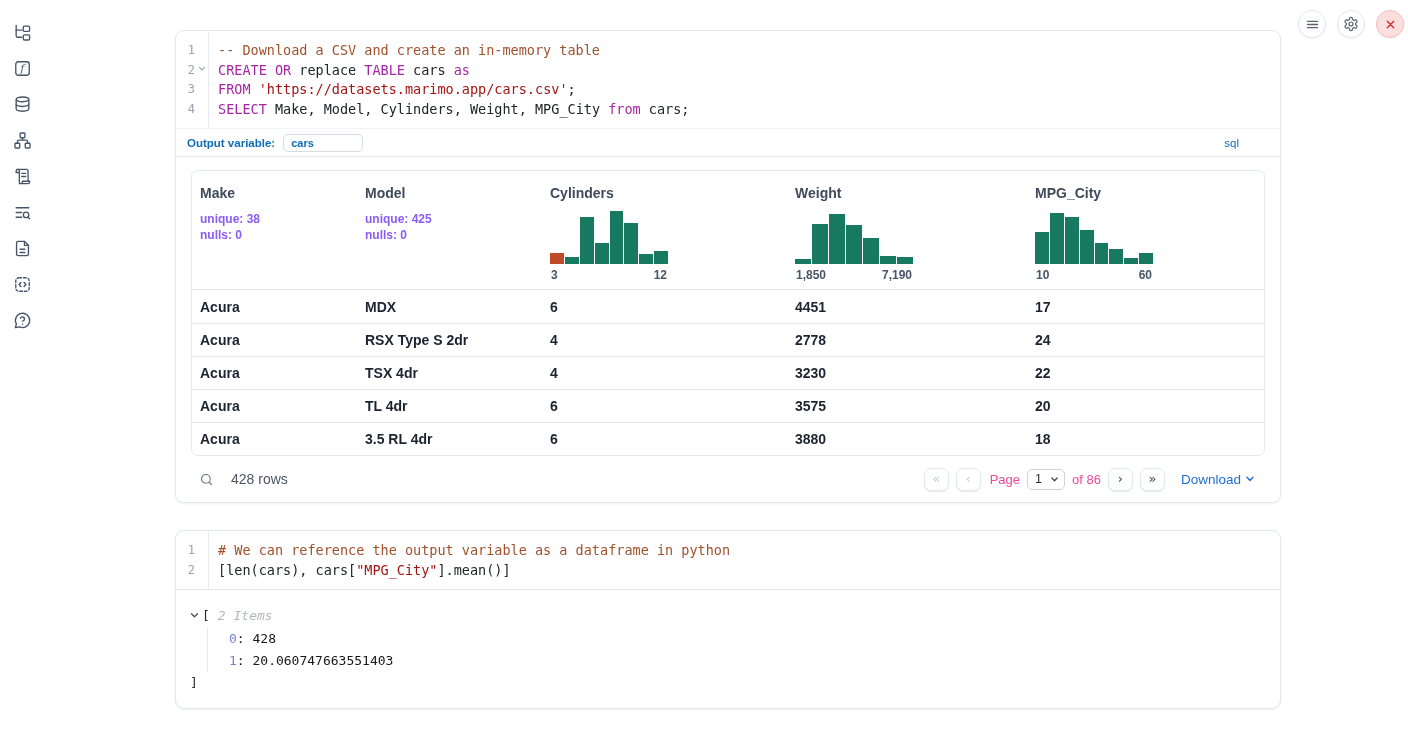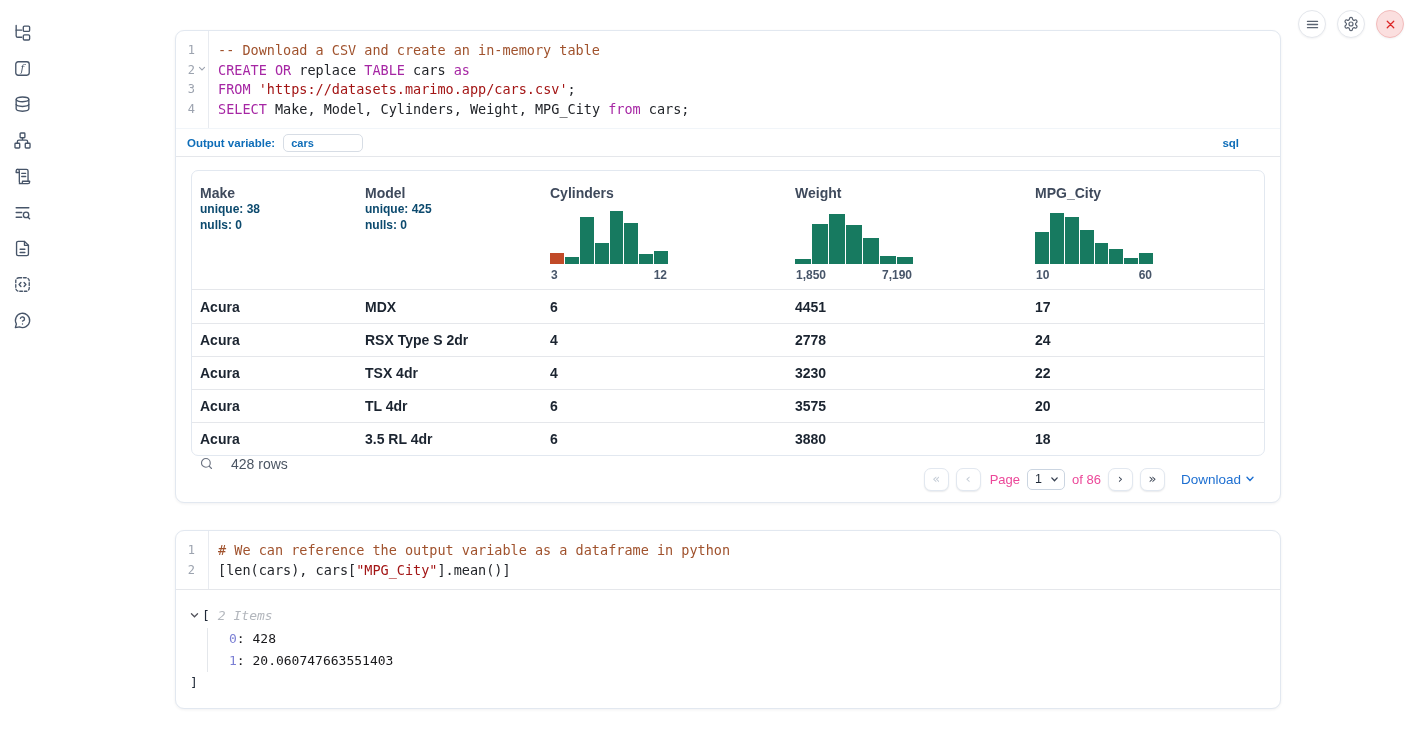--- a/index.html
+++ b/index.html
@@ -32,39 +32,39 @@
   .g-num{height:19.5px;padding-right:13px;position:relative;}
   .fold{position:absolute;right:2px;top:4px;color:#9ca3af;line-height:0;}
   .code-col{padding:10px 0 9px 9px;white-space:pre;color:var(--code);}
   .c-line{height:19.5px;}
   .tk-k{color:var(--kw);} .tk-s{color:var(--str);} .tk-c{color:var(--cmt);} .tk-p{color:var(--code);}
 
   
   .outvar-bar{display:flex;align-items:center;height:28px;border-top:1px solid #f1f5f9;padding:0 11px;}
   .outvar-label{color:var(--blue);font-weight:bold;font-size:11.5px;}
   .outvar-input{margin-left:8px;width:80px;height:18px;border:1px solid #d7dde5;border-radius:5px;padding:0 7px;font-family:"Liberation Sans",sans-serif;font-size:11px;font-weight:bold;color:var(--blue);outline:none;}
-  .lang-badge{margin-left:auto;margin-right:30px;color:var(--blue);font-weight:bold;font-size:11.5px;cursor:pointer;}
+  .lang-badge{margin-left:auto;margin-right:30px;color:var(--blue);font-weight:normal;font-size:11.5px;cursor:pointer;}
 
   
   .table-section{border-top:1px solid var(--divider);padding:13px 15px 0 15px;font-weight:bold;}
   .data-table{border:1px solid var(--border);border-radius:7px;overflow:hidden;}
   .thead{display:grid;grid-template-columns:165px 185px 245px 240px 1fr;border-bottom:1px solid var(--divider);}
   .th{padding:14px 8px 7px 8px;cursor:pointer;}
   .col-name{font-size:14px;color:#3f4a5c;}
-  .col-stats{font-size:12px;color:#0c4a6e;line-height:16px;}
+  .col-stats{margin-top:10px;font-size:12px;color:#8b5cf6;line-height:16px;}
   .hist-wrap{margin-top:10px;width:118px;}
   .hist{display:flex;align-items:flex-end;gap:1px;height:53px;}
   .hist .bar{flex:1;}
   .hist-labels{display:flex;justify-content:space-between;font-size:12px;color:#475569;margin-top:4px;padding:0 1px;}
   .tr{display:grid;grid-template-columns:165px 185px 245px 240px 1fr;height:33px;align-items:center;font-size:14px;color:#1b2430;cursor:default;}
   .tr + .tr{border-top:1px solid var(--divider);}
   .td{padding-left:8px;}
 
   
-  .table-footer{display:flex;height:46px;padding:0 25px 0 23px;}
+  .table-footer{display:flex;align-items:center;height:46px;padding:0 25px 0 23px;}
   .rowcount{margin-left:17px;font-size:14px;color:#4b5563;}
   .pager{margin-left:auto;display:flex;align-items:center;gap:7px;}
   .pg-btn{width:25px;height:23px;border:1px solid var(--border);border-radius:7px;background:#fff;box-shadow:0 1px 1.5px rgba(16,24,40,.09);font-size:13px;line-height:1;display:flex;align-items:center;justify-content:center;cursor:pointer;padding:0 0 2px 0;font-family:"DejaVu Sans",sans-serif;}
   .pg-btn.dis{color:#c4ccd6;}
   .pg-btn.en{color:#3d4757;}
   .pg-label{font-size:13px;color:#ec4899;font-weight:500;}
   .pg-select{display:inline-flex;align-items:center;justify-content:space-between;width:38px;height:21px;border:1px solid #cbd5e1;border-radius:5px;background:#fff;padding:0 5px 0 7px;font-size:12.5px;color:#1f2937;cursor:pointer;}
   .pg-select svg{color:#374151;}
   .download{margin-left:16px;display:flex;align-items:center;gap:4px;color:var(--link);font-size:13.5px;font-weight:500;cursor:pointer;}
 

